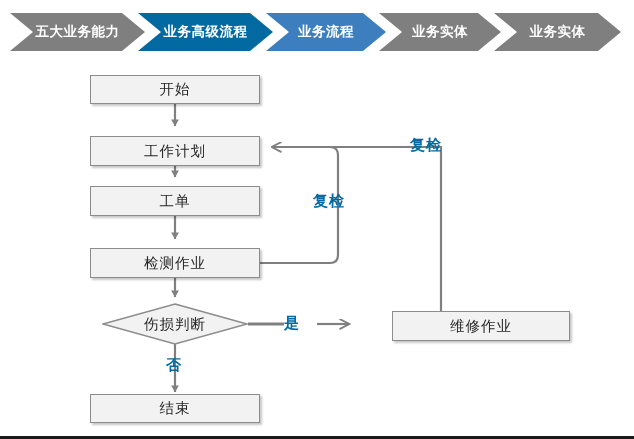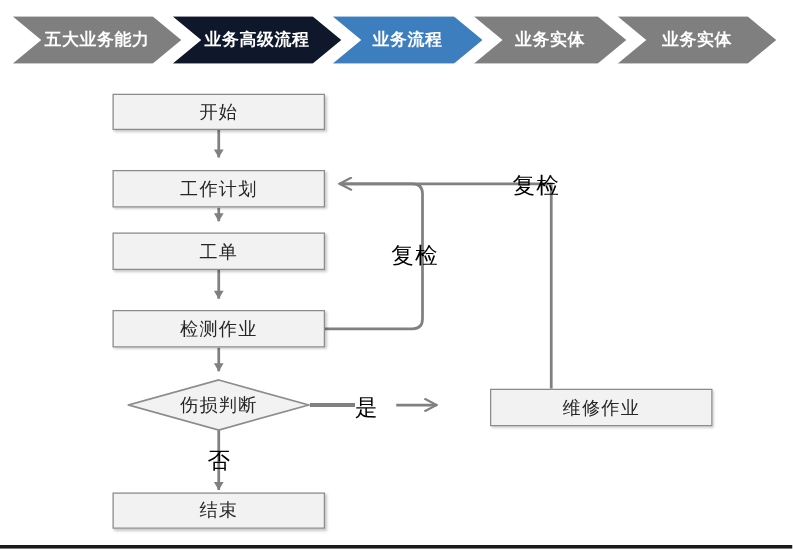--- a/index.html
+++ b/index.html
@@ -90,24 +90,25 @@
   .diamond-label {
     position: relative;
     z-index: 2;
     color: #262626;
     font-size: 14.5px;
     letter-spacing: 1px;
     white-space: nowrap;
   }
   .edge-label {
     position: absolute;
-    color: #000000;
-    font-size: 18px;
+    color: #0369a1;
+    font-size: 15px;
     letter-spacing: 1px;
     white-space: nowrap;
+    font-weight: bold;
   }
   #connectors {
     position: absolute;
     left: 0; top: 0;
     width: 634px;
     height: 439px;
     pointer-events: none;
   }
 </style>
 </head>
@@ -115,21 +116,21 @@
 
 <div id="canvas">
 
   <div id="breadcrumb">
 
     <div class="chev" style="left:10px; width:135px; background:#7f7f7f;
                 clip-path: polygon(0 0, 112px 0, 135px 50%, 112px 100%, 0 100%, 23px 50%);">
       <span class="chev-label">五大业务能力</span>
     </div>
 
-    <div class="chev" style="left:138px; width:135px; background:#0f172a;
+    <div class="chev" style="left:138px; width:135px; background:#0369a1;
                 clip-path: polygon(0 0, 112px 0, 135px 50%, 112px 100%, 0 100%, 23px 50%);">
       <span class="chev-label">业务高级流程</span>
     </div>
 
     <div class="chev" style="left:266px; width:120px; background:#3d7fbe;
                 clip-path: polygon(0 0, 97px 0, 120px 50%, 97px 100%, 0 100%, 23px 50%);">
       <span class="chev-label">业务流程</span>
     </div>
 
     <div class="chev" style="left:379px; width:122px; background:#7f7f7f;

